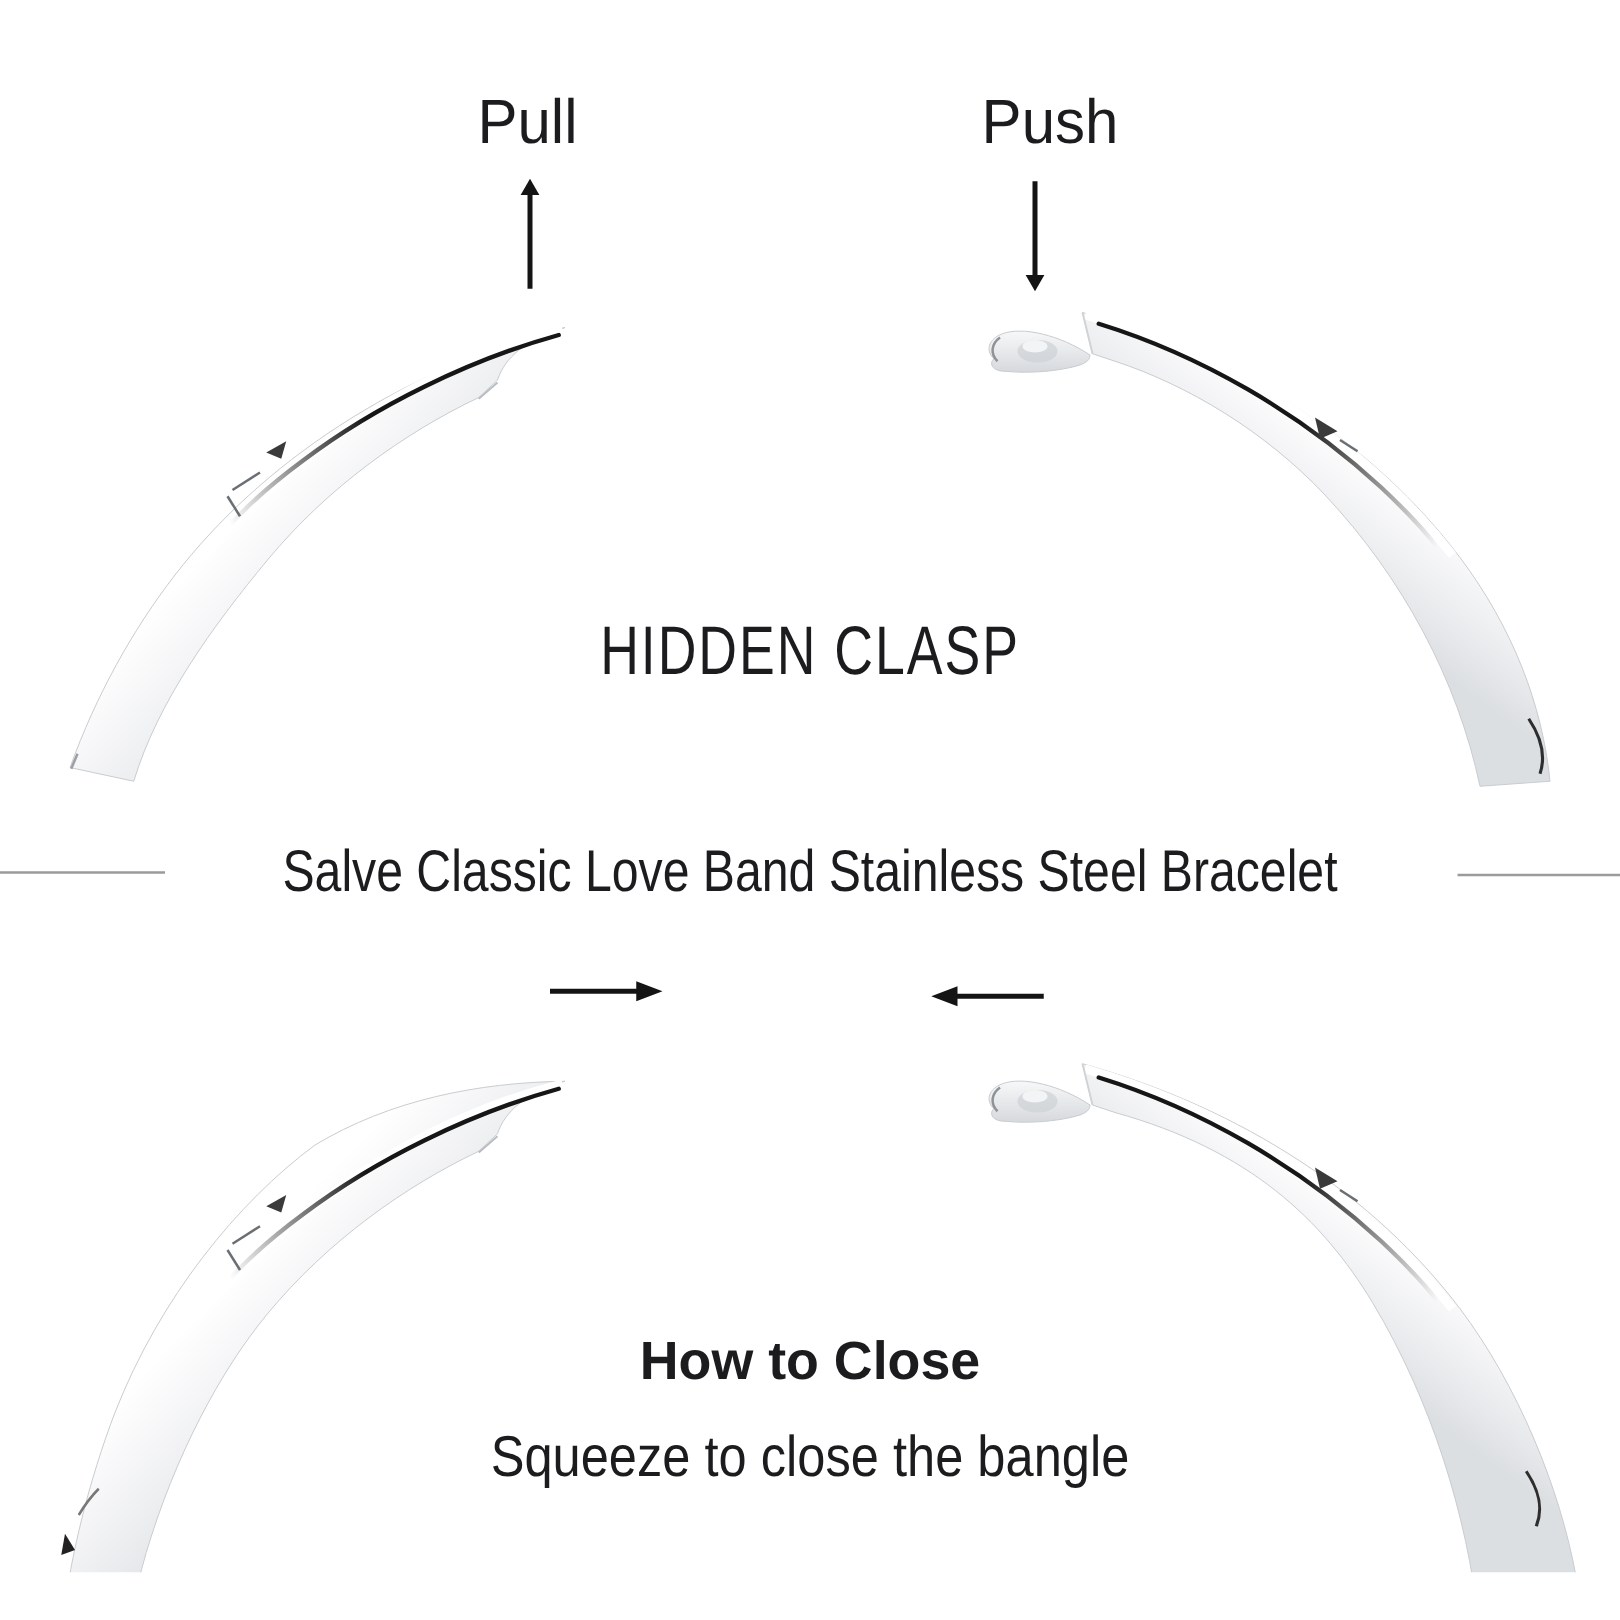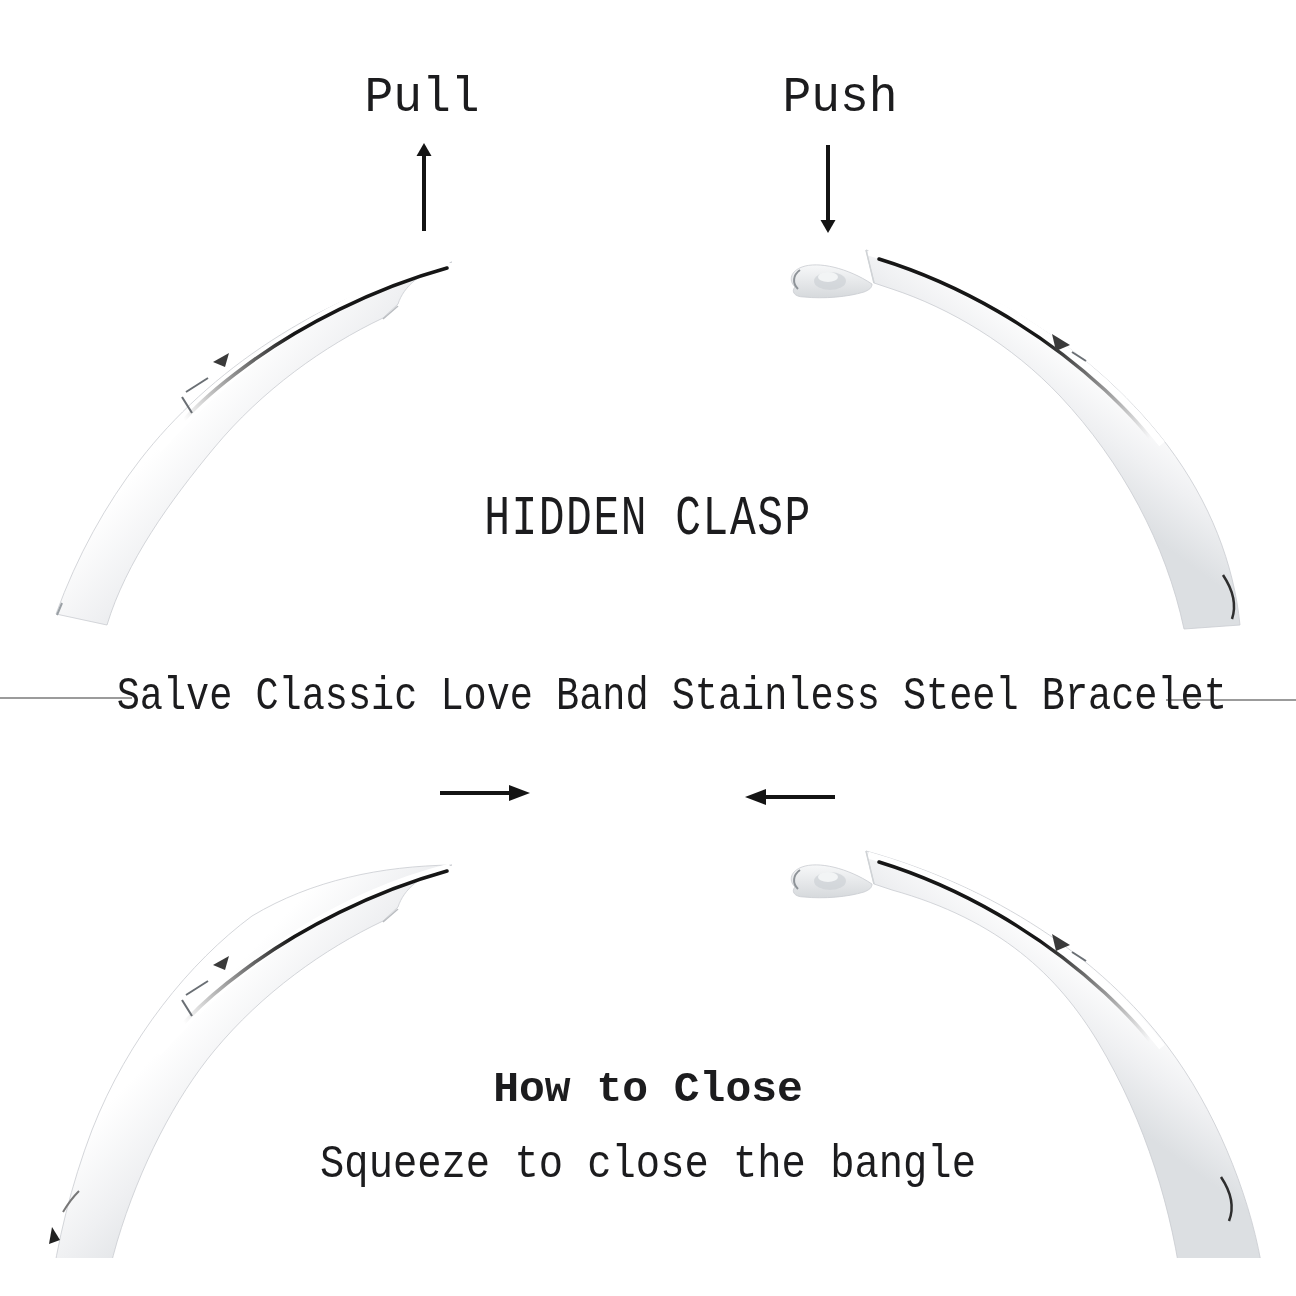--- a/index.html
+++ b/index.html
@@ -2,21 +2,21 @@
 <html style="--text: #1c1c1e; --divider: #9b9b9b;"><head>
 <meta charset="utf-8">
 <style>
   :root{
     --text:#1c1c1e;
     --divider:#9b9b9b;
   }
   html,body{margin:0;padding:0;background:#fff;}
   .stage{
     position:relative;width:1296px;height:1258px;overflow:hidden;background:#fff;
-    font-family:Liberation Mono, monospace;color:var(--text);
+    font-family:Liberation Sans, sans-serif;color:var(--text);
   }
   .lbl{position:absolute;white-space:nowrap;line-height:1.1;}
   .action-label{font-size:50px;top:70px;transform:translateX(-50%) scaleX(.96);font-weight:400;}
   .centered{left:0;right:0;text-align:center;}
   .section-title{font-weight:700;font-size:43px;}
   .open-title{top:428px;}
   .open-subtitle{top:490px;font-size:55px;letter-spacing:2px;transform:scaleX(.78);}
   .close-title{top:1066px;}
   .close-subtitle{top:1140px;font-size:46px;transform:scaleX(.88);}
   .banner-title{top:671px;font-size:47px;transform:scaleX(.82);}

